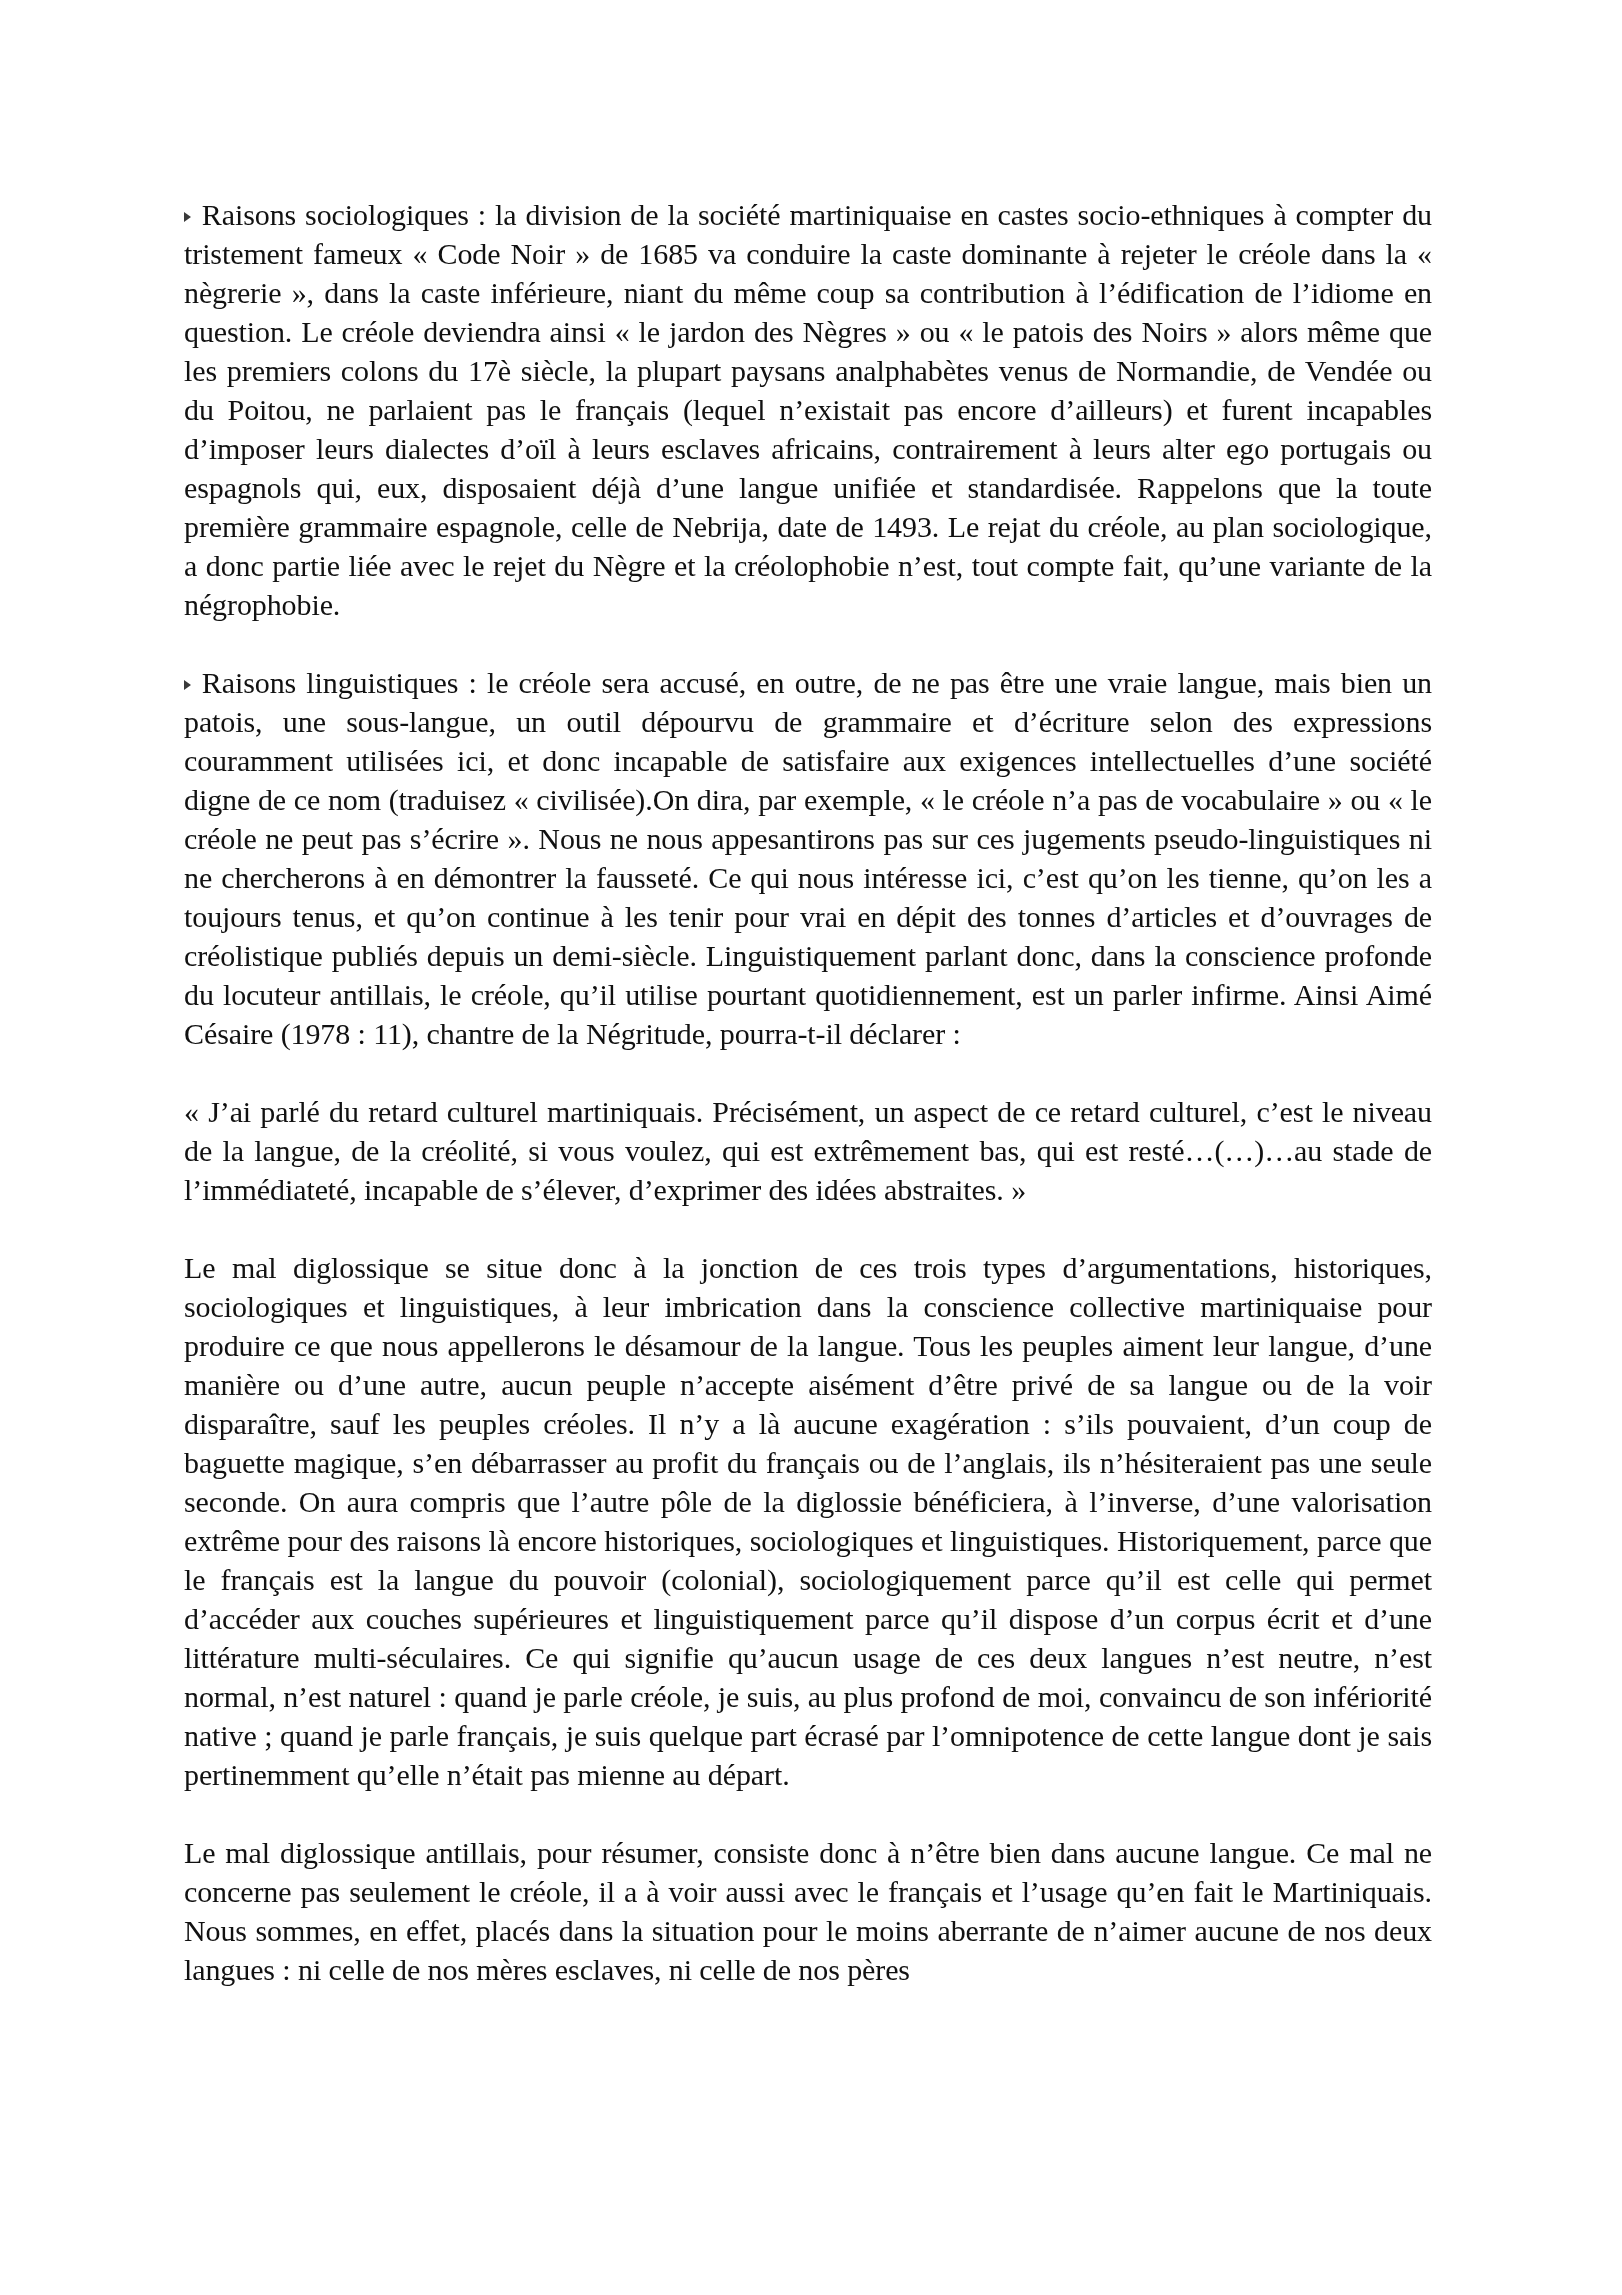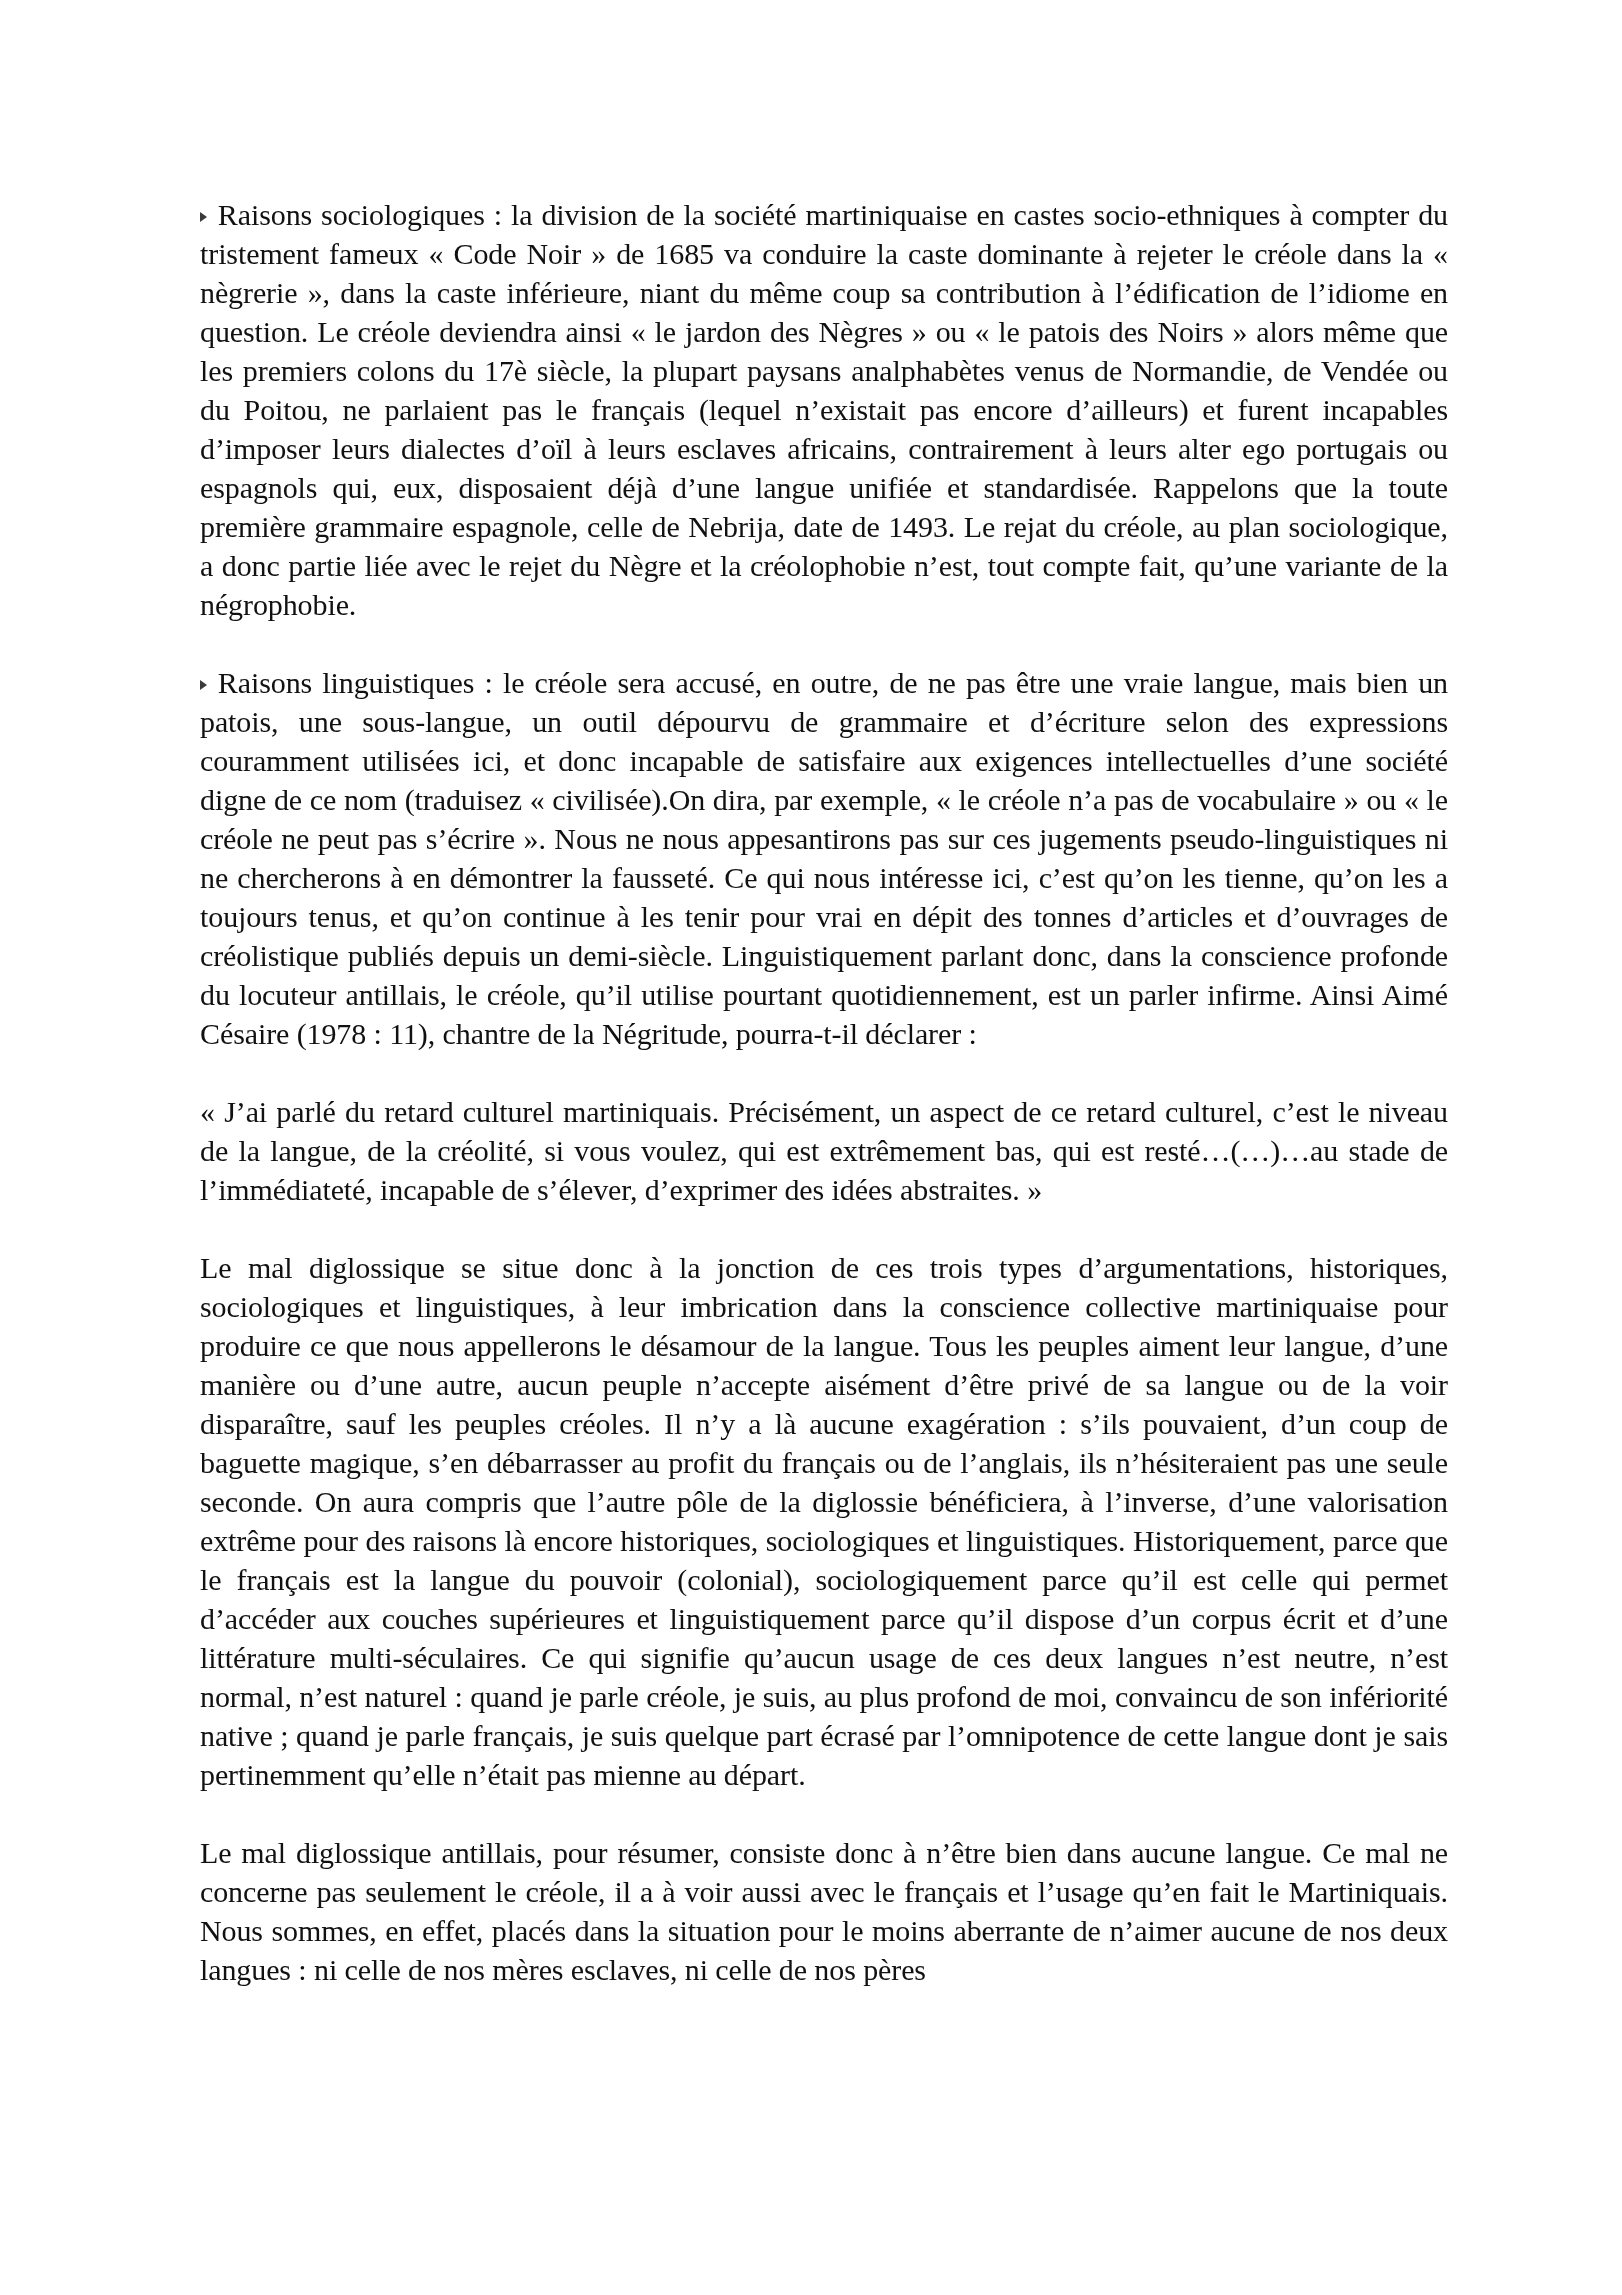--- a/index.html
+++ b/index.html
@@ -8,21 +8,21 @@
       background: #ffffff;
     }
     body {
       width: 1623px;
       height: 2295px;
       position: relative;
       overflow: hidden;
     }
     .page {
       position: absolute;
-      left: 200px;
+      left: 184px;
       top: 195px;
       width: 1248px;
       font-family: "Liberation Serif", "DejaVu Serif", serif;
       font-size: 30px;
       line-height: 39px;
       color: #111111;
       text-align: justify;
       letter-spacing: -0.1px;
     }
     .para {

